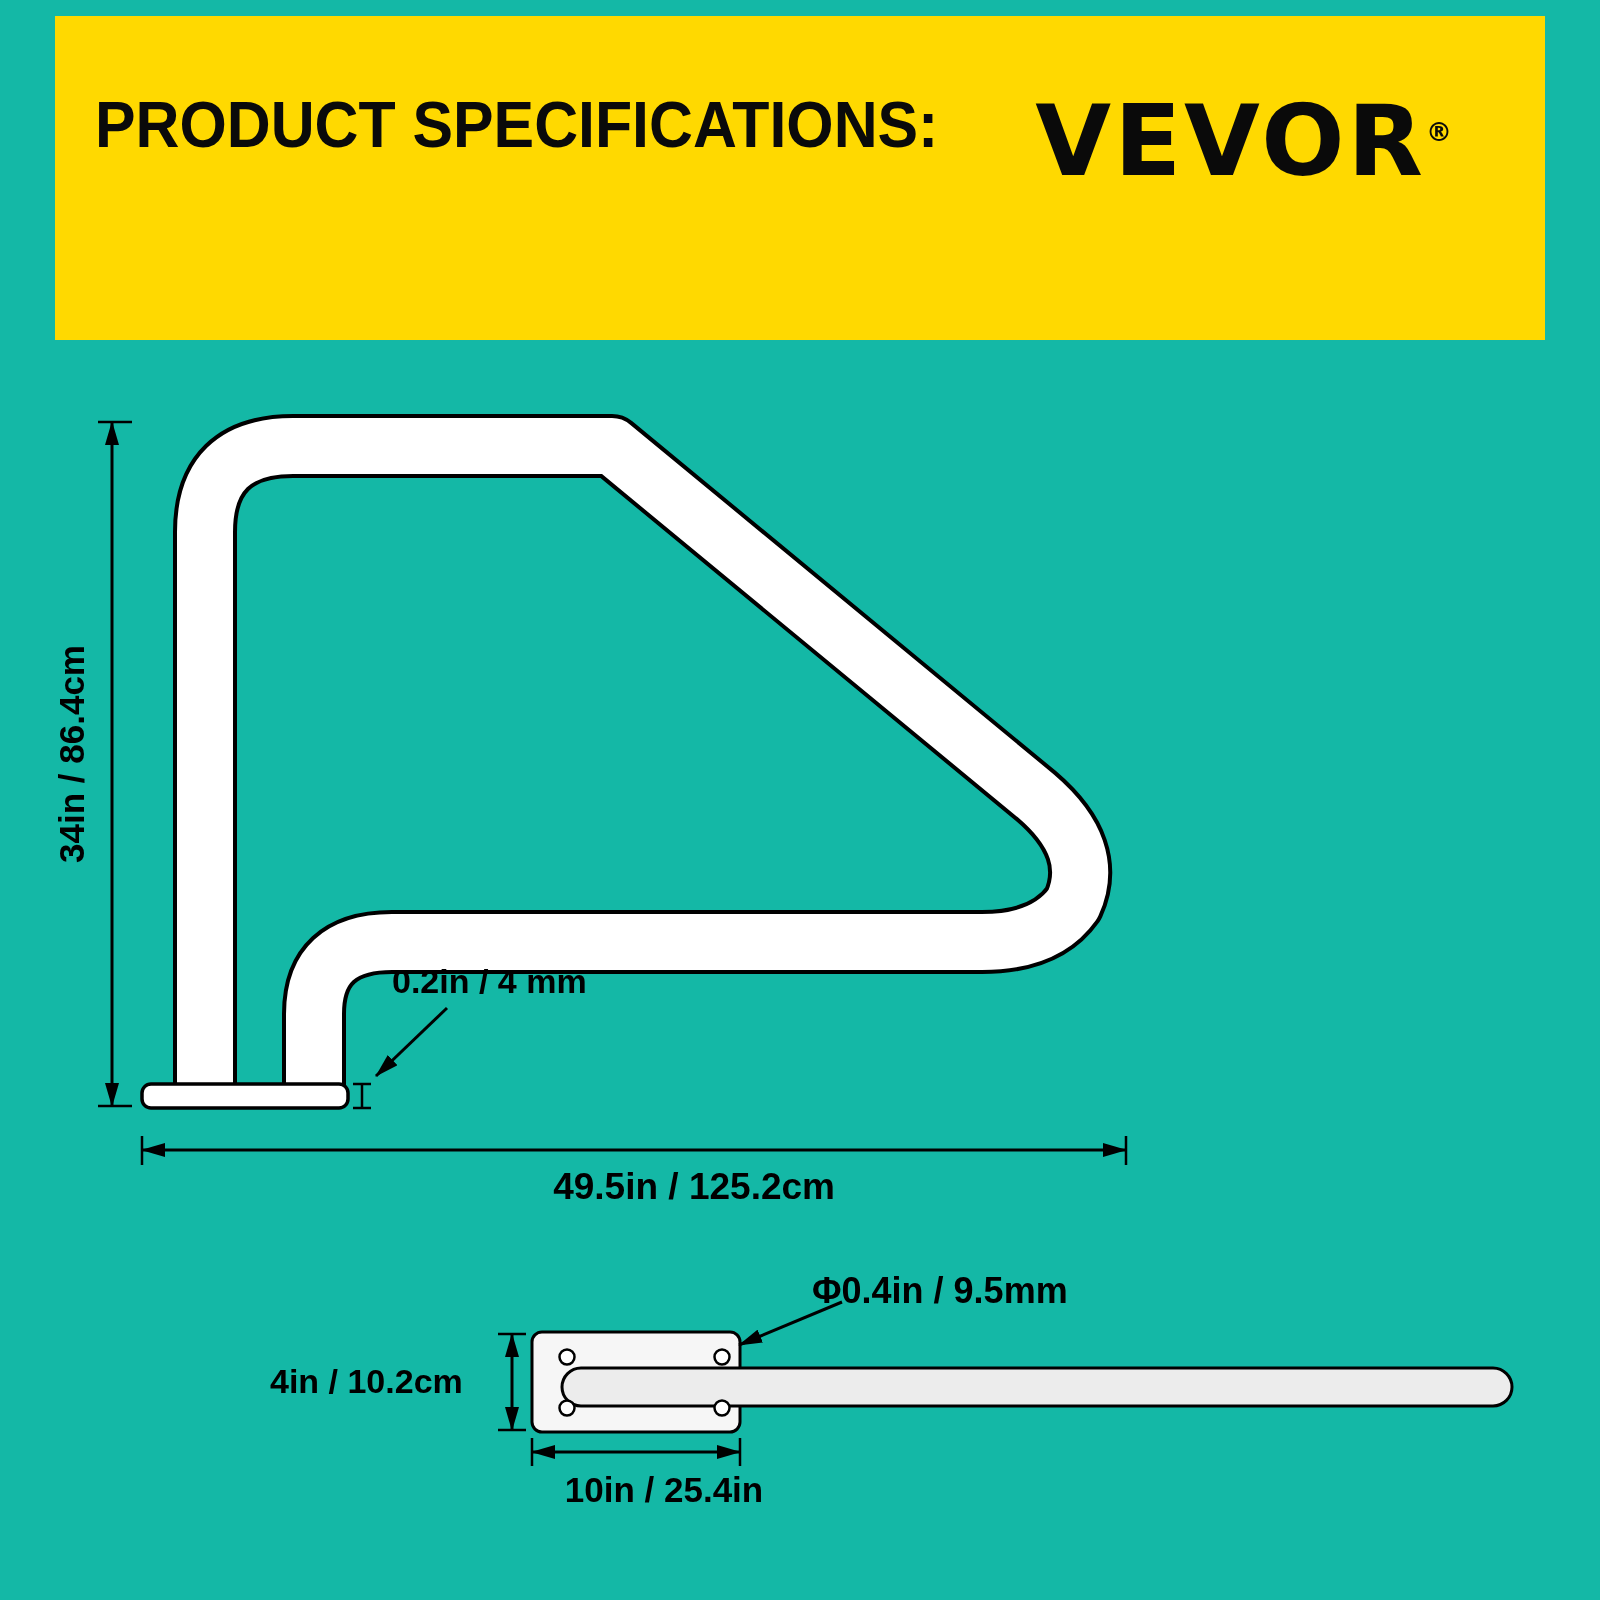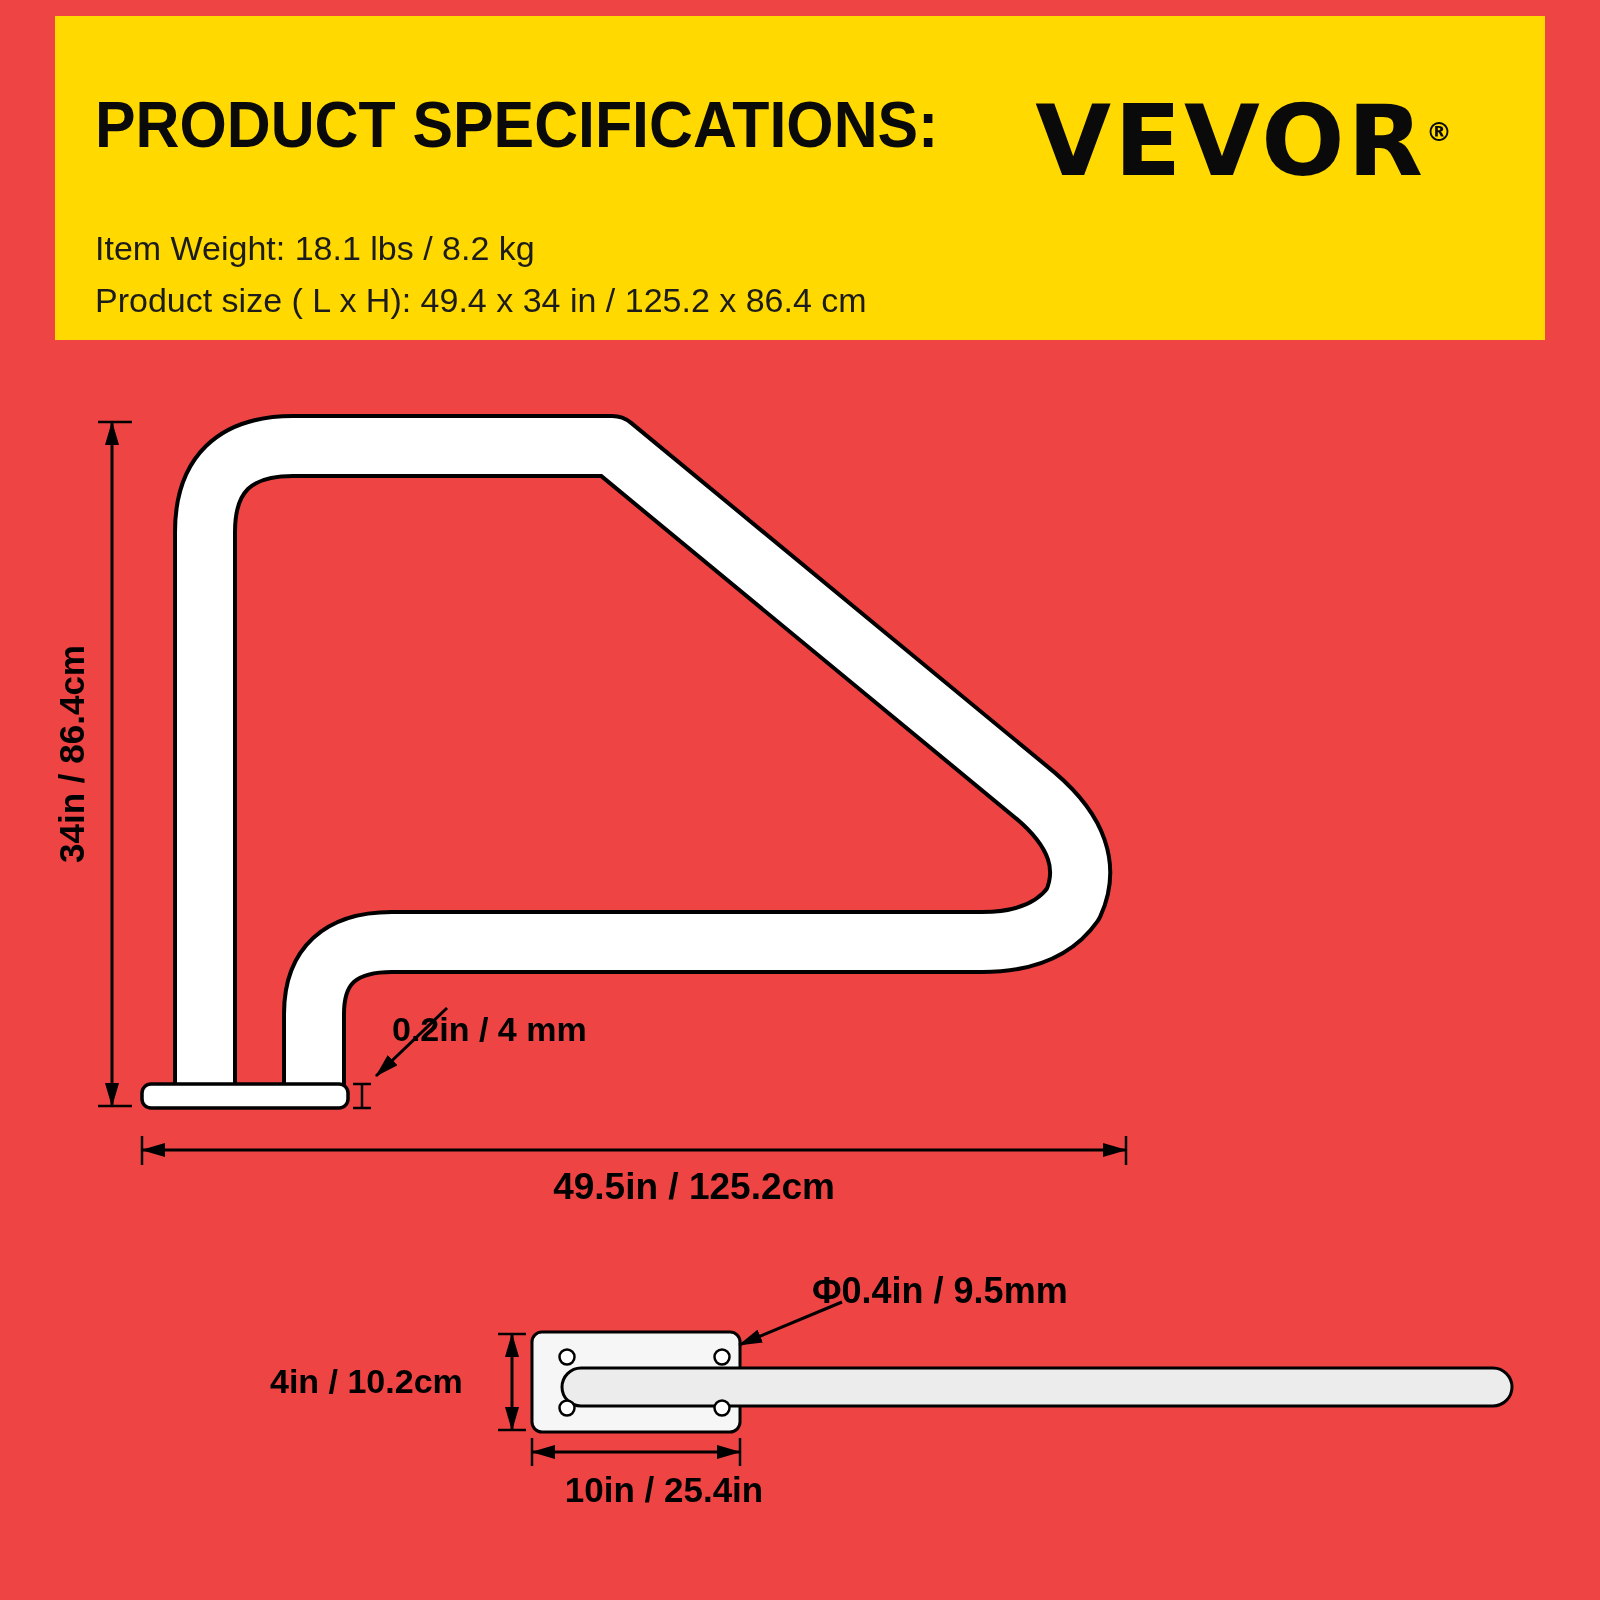--- a/index.html
+++ b/index.html
@@ -1,35 +1,35 @@
 <!DOCTYPE html>
 <html style="--banner: #ffd900; --line: #000000;"><head>
 <meta charset="utf-8">
 <style>
   html,body{margin:0;padding:0;background:#ffffff;}
-  .page{position:relative;width:1600px;height:1600px;background:#ef4444;overflow:hidden;
+  .page{position:relative;width:1600px;height:1600px;background:#14b8a6;overflow:hidden;
         font-family:"Liberation Sans", sans-serif;color:#000;}
 
   
   .banner{position:absolute;left:55px;top:16px;width:1490px;height:324px;
           background:var(--banner,#ffd900);}
   .title{position:absolute;left:95px;top:88px;font-size:64px;font-weight:800;
          letter-spacing:0px;color:#0a0a0a;transform:scaleX(0.95);transform-origin:left center;
          white-space:nowrap;}
   .brand{position:absolute;right:148px;top:84px;font-size:98px;font-weight:900;
          letter-spacing:3px;color:#0a0a0a;font-family:"DejaVu Sans", sans-serif;white-space:nowrap;text-align:center;}
   .brand .reg{font-size:26px;vertical-align:super;letter-spacing:0;}
   .specs{position:absolute;left:95px;top:222px;font-size:34px;font-weight:400;
          color:#1c1c1c;line-height:52px;}
 
   
   .dimlabel{position:absolute;font-weight:700;color:#000;white-space:nowrap;}
   .height-label{left:52px;top:645px;font-size:35px;writing-mode:vertical-rl;transform:rotate(180deg);}
   .width-label{left:435px;top:1166px;width:400px;text-align:right;font-size:37px;}
-  .thickness-label{left:392px;top:1010px;font-size:34px;}
+  .thickness-label{left:392px;top:962px;font-size:34px;}
   .hole-label{left:812px;top:1270px;font-size:36px;}
   .plate-width-label{left:270px;top:1362px;width:225px;text-align:left;font-size:34px;}
   .plate-length-label{left:514px;top:1470px;width:300px;text-align:center;font-size:35px;}
 
   
   svg{position:absolute;left:0;top:0;}
   .tube-outer{fill:none;stroke:var(--line,#000);stroke-width:64;stroke-linejoin:round;stroke-linecap:butt;}
   .tube-inner{fill:none;stroke:#ffffff;stroke-width:56;stroke-linejoin:round;stroke-linecap:butt;}
   .dim{stroke:var(--line,#000);stroke-width:3;fill:none;}
   .tick{stroke:var(--line,#000);stroke-width:2.5;fill:none;}
@@ -39,24 +39,20 @@
   .hole{fill:#ffffff;stroke:var(--line,#000);stroke-width:2.5;}
 </style>
 </head>
 <body>
 
 <div class="page">
 
   <div class="banner"></div>
   <div class="title">PRODUCT SPECIFICATIONS:</div>
   <div class="brand"><span>VEVOR</span><span class="reg">®</span></div>
-  <div class="specs">
-    <div>Item Weight: 18.1 lbs / 8.2 kg</div>
-    <div>Product size ( L x H): 49.4 x 34 in / 125.2 x 86.4 cm</div>
-  </div>
 
   <svg width="1600" height="1600" viewBox="0 0 1600 1600">
     <defs>
       <marker id="arr" markerUnits="userSpaceOnUse" viewBox="0 0 24 14" refX="23" refY="7" markerWidth="24" markerHeight="14" orient="auto-start-reverse">
         <path d="M0,0 L24,7 L0,14 Z" fill="#000"></path>
       </marker>
     </defs>
 
     <path class="tube-outer" d="M 205 1092 L 205 532 Q 205 446 293 446 L 612 446 L 1036 796 Q 1098 849 1073 904 Q 1046 942 982 942 L 392 942 Q 314 942 314 1014 L 314 1092"></path>
     <path class="tube-inner" d="M 205 1092 L 205 532 Q 205 446 293 446 L 612 446 L 1036 796 Q 1098 849 1073 904 Q 1046 942 982 942 L 392 942 Q 314 942 314 1014 L 314 1092"></path>

